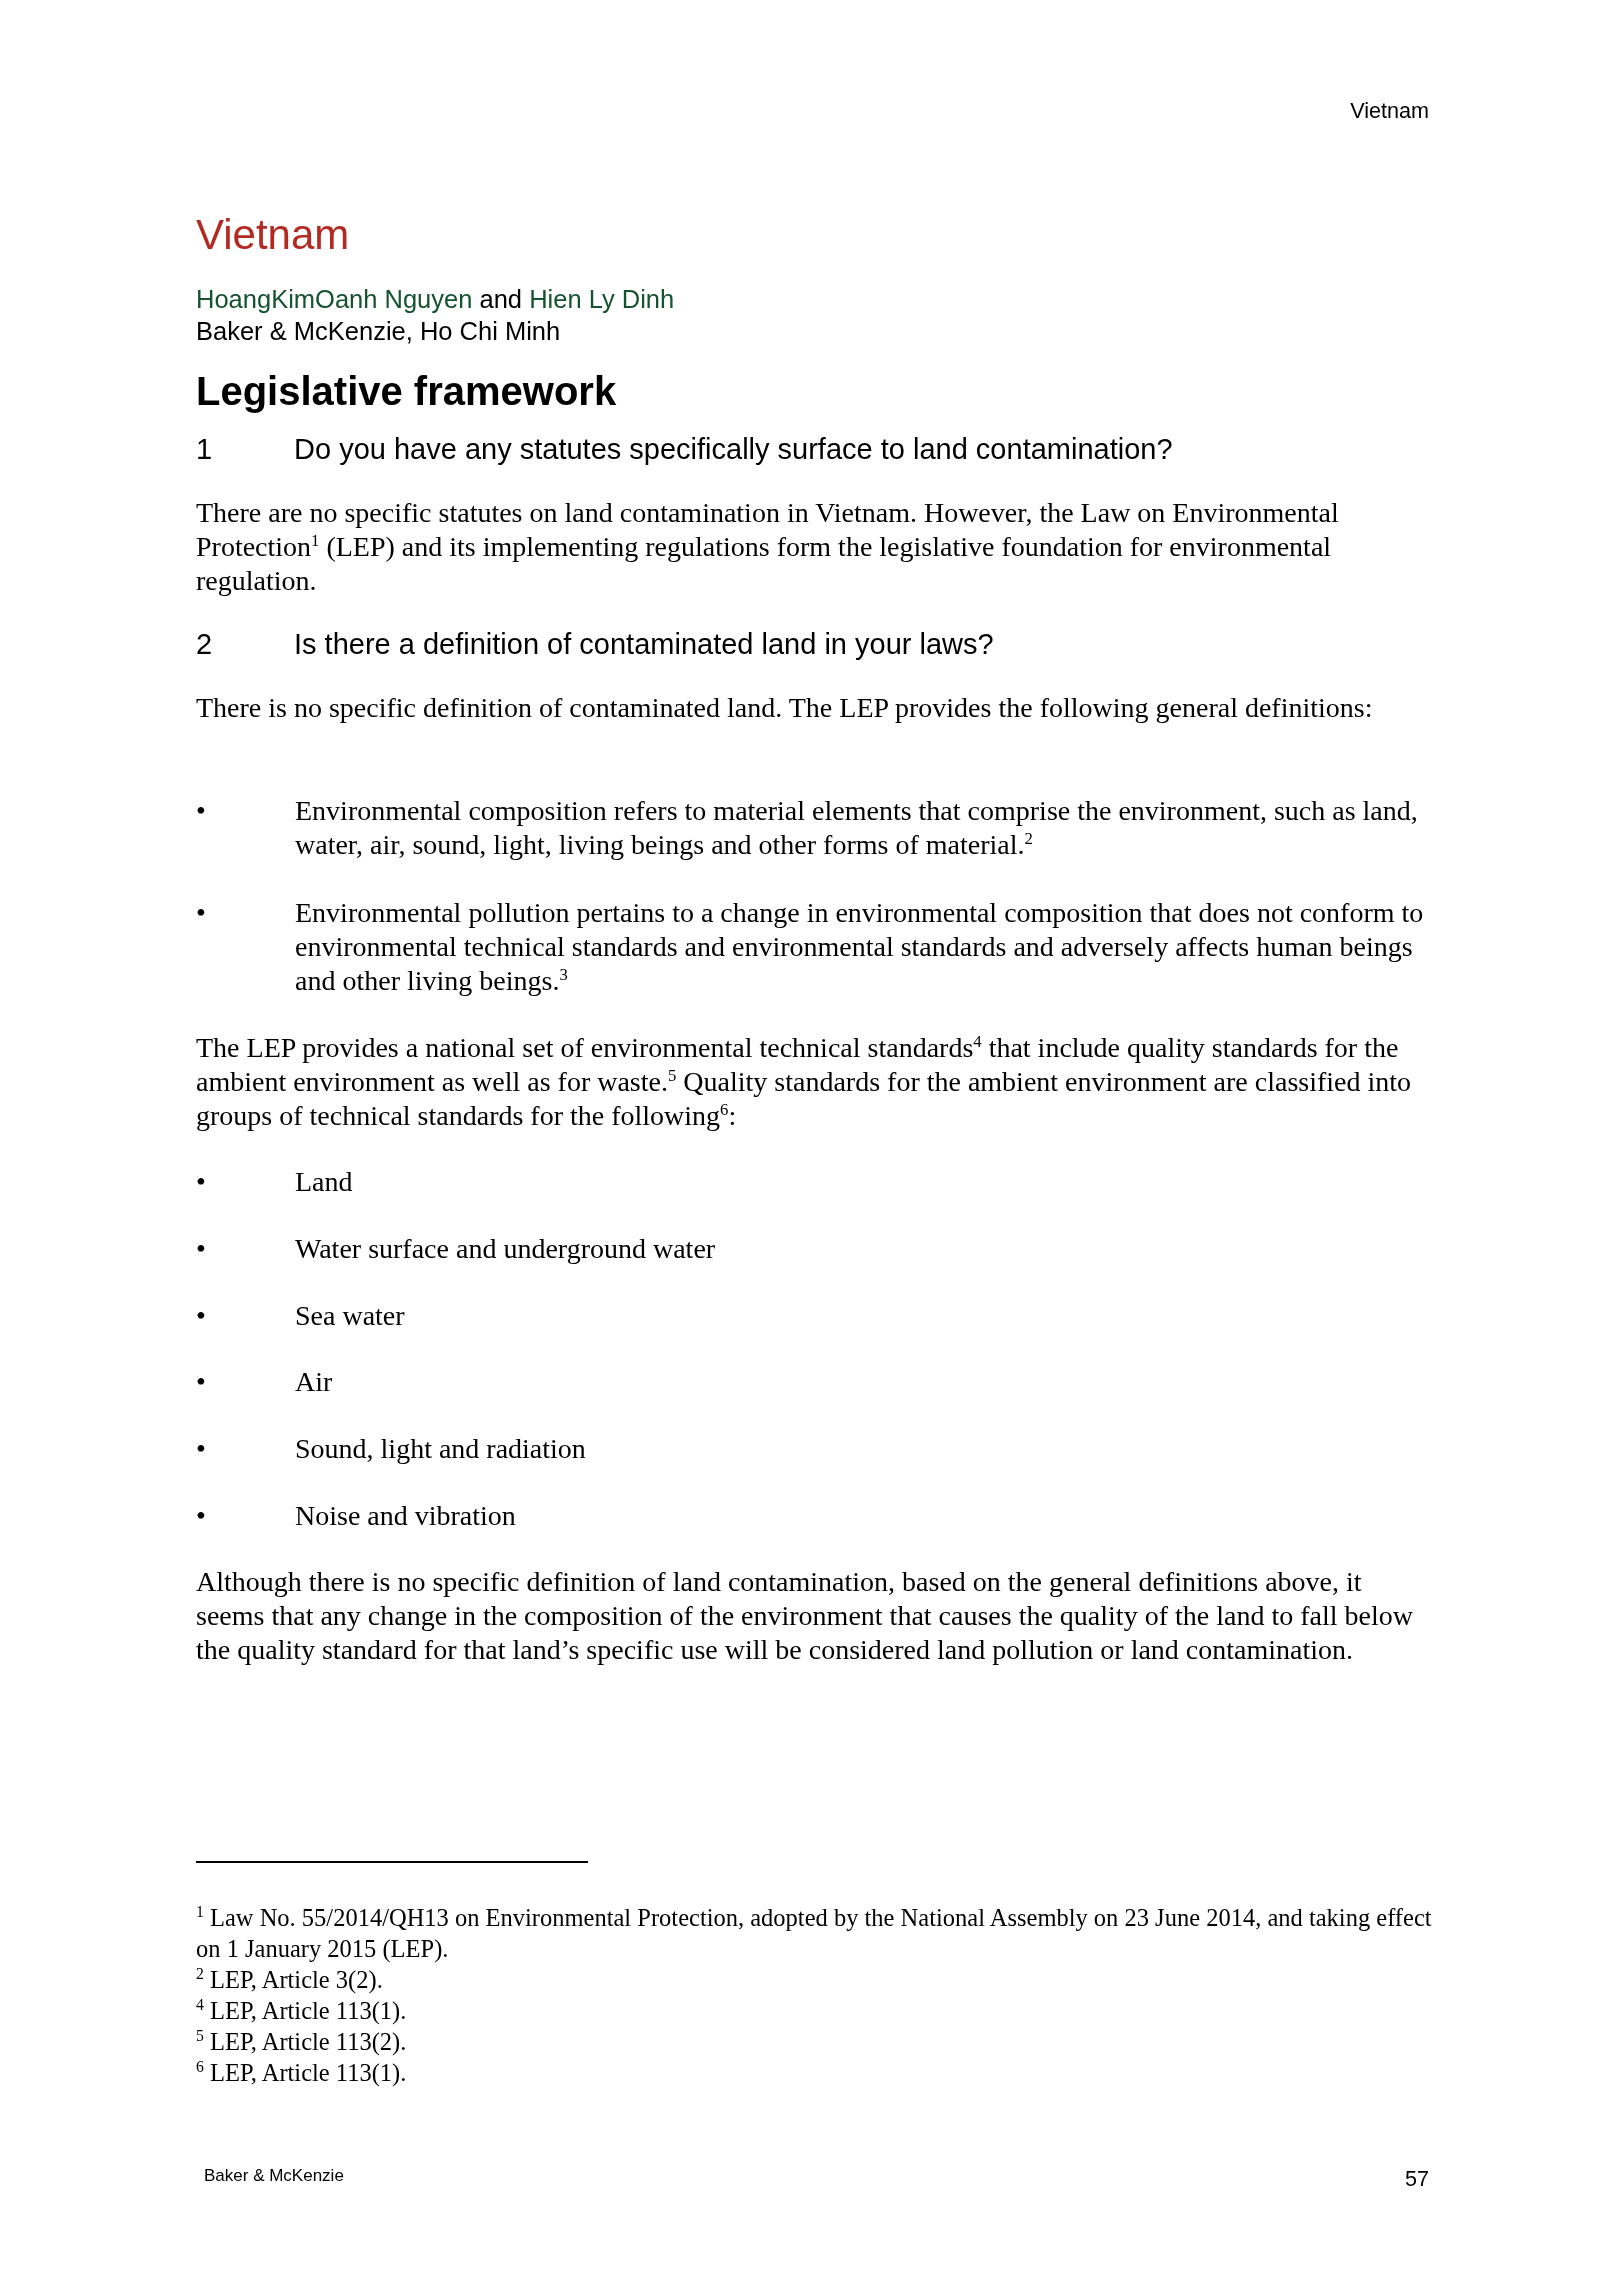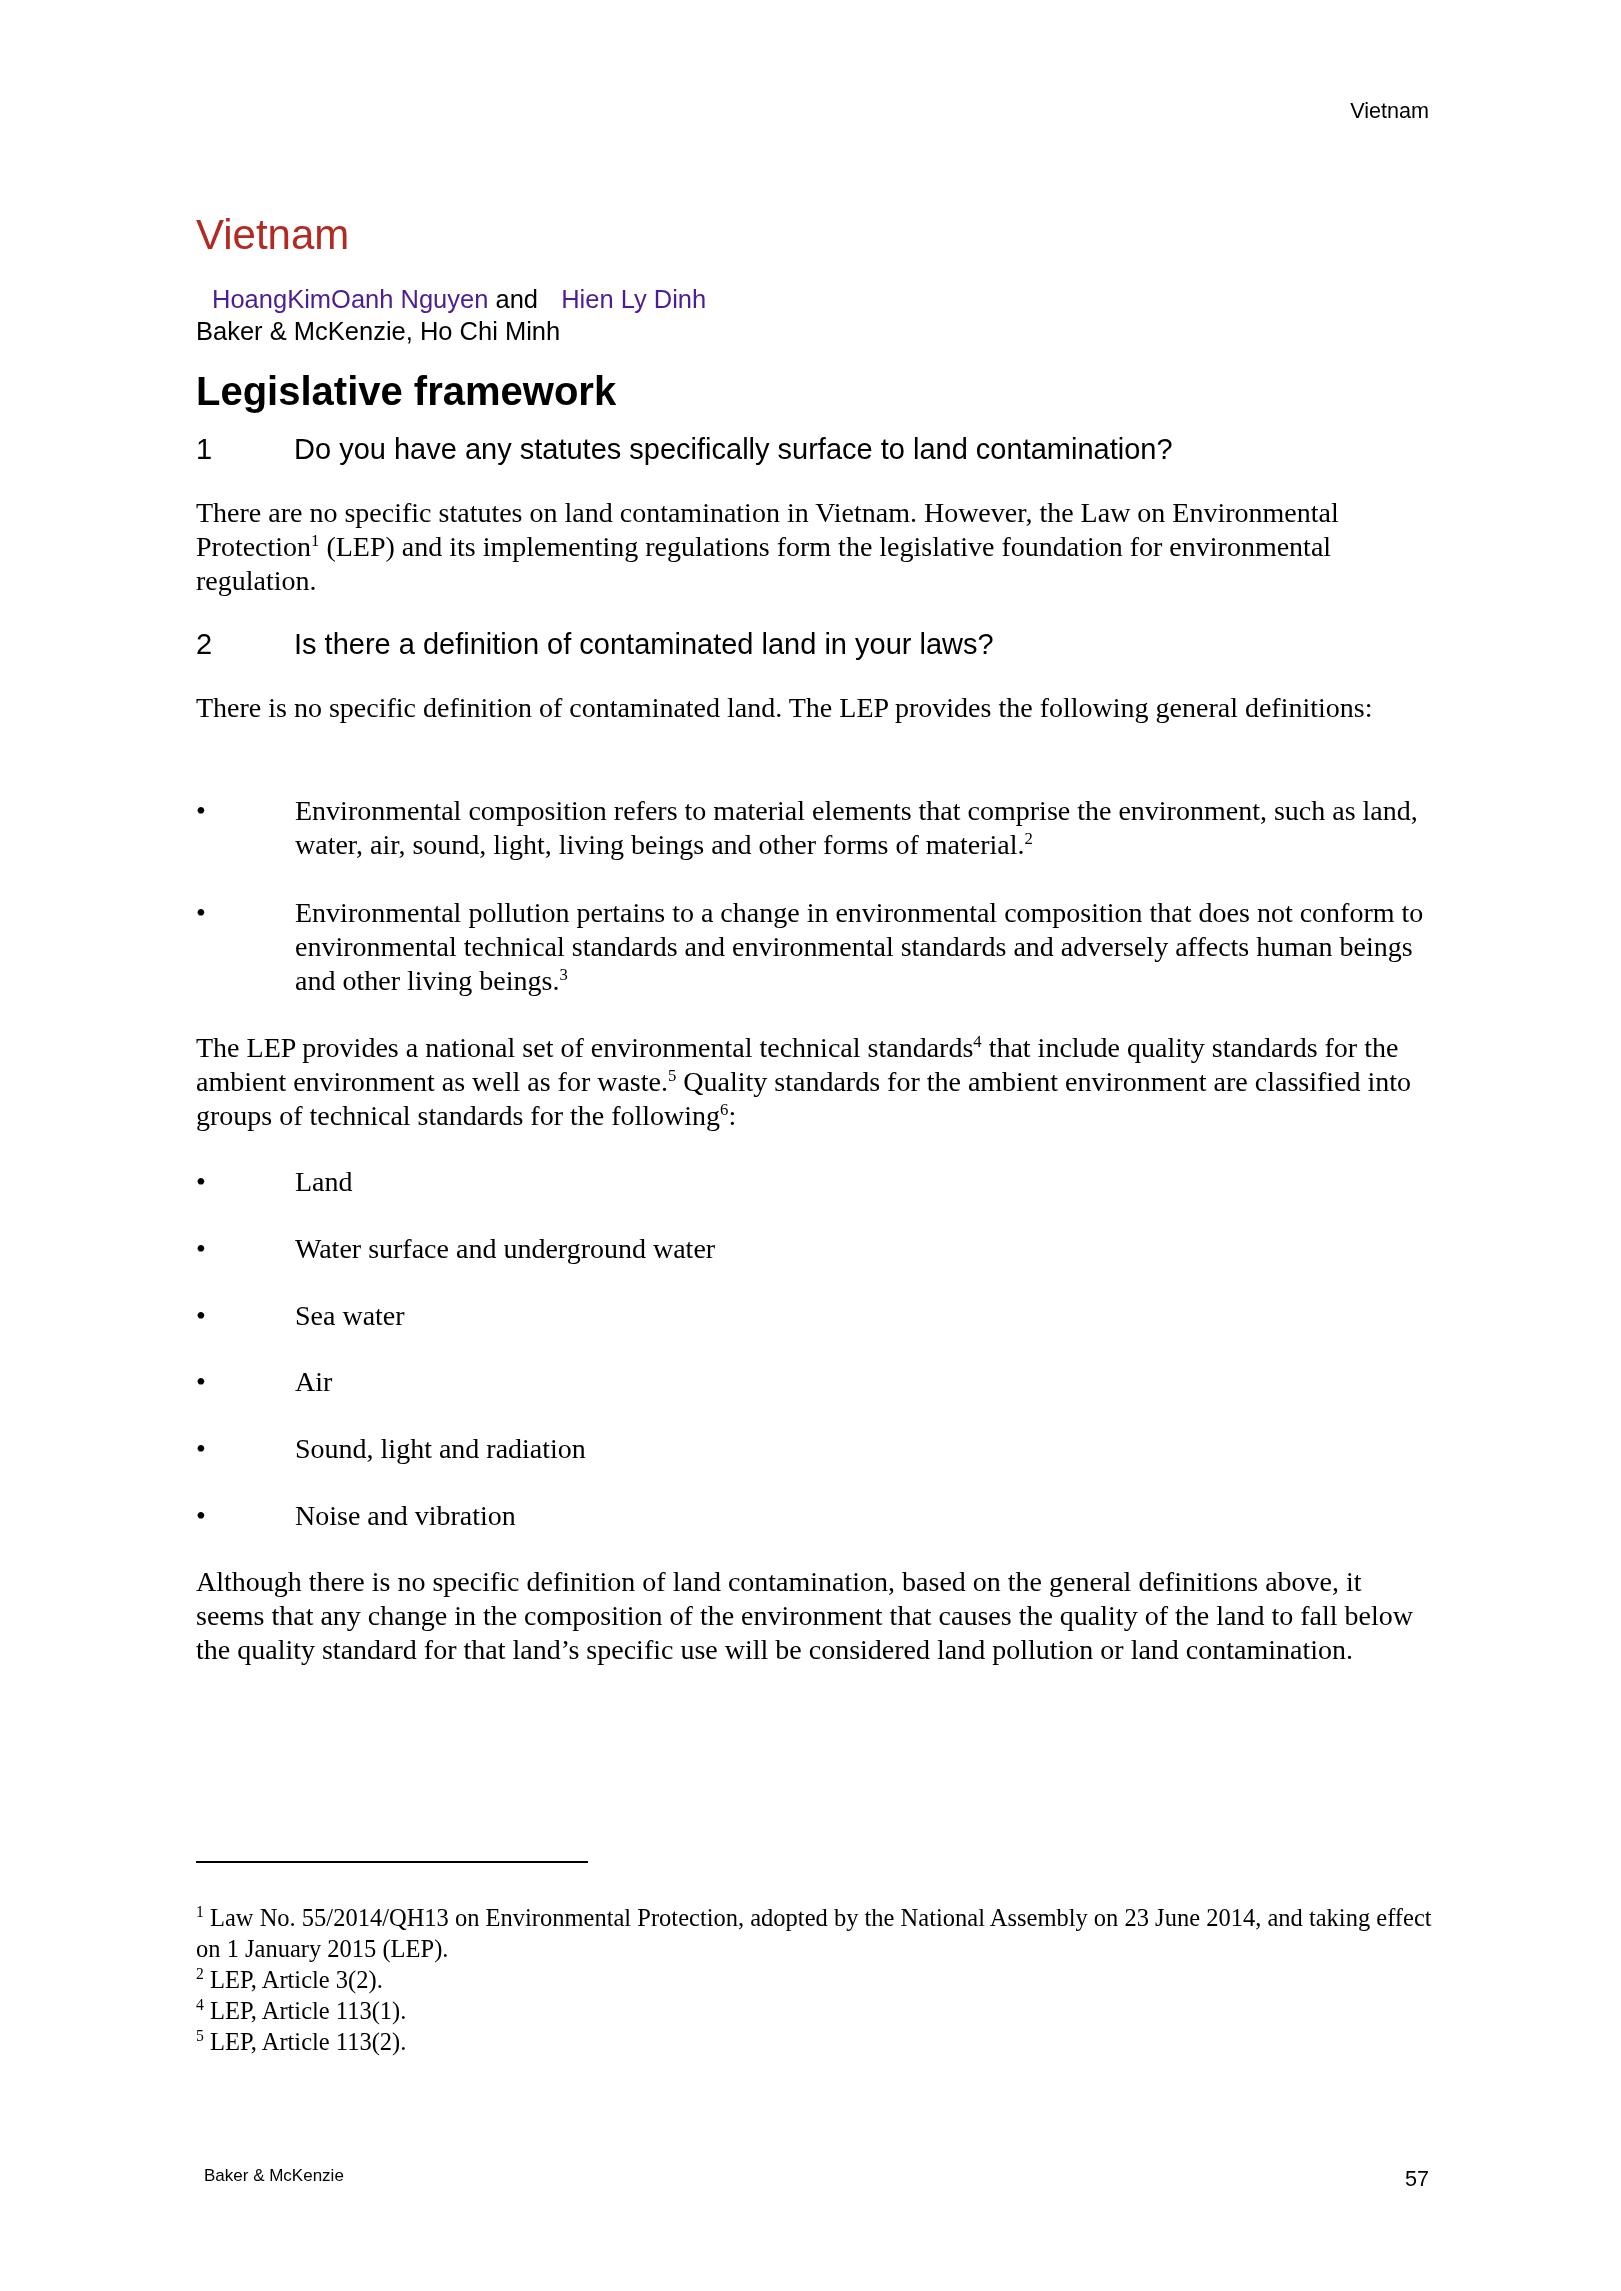--- a/index.html
+++ b/index.html
@@ -3,21 +3,21 @@
 <meta charset="utf-8">
 <style>
   html, body { margin:0; padding:0; background:#ffffff; }
   body { width:1621px; height:2292px; position:relative; overflow:hidden; color:#000; }
   .sans { font-family: "Liberation Sans", sans-serif; }
   .serif { font-family: "Liberation Serif", serif; }
   .abs { position:absolute; }
   #running-header { right:192px; top:98px; font-size:21.6px; }
   #doc-title { left:196px; top:210px; font-size:42px; color:#b22a22; line-height:1.2; }
   #authors { left:196px; top:284px; font-size:25.5px; line-height:31px; }
-  #authors .author { color:#4c1d95;margin-left:16px; }
+  #authors .author { color:#14532d; }
   #affiliation { left:196px; top:316px; font-size:25.5px; line-height:31px; }
   #section-heading { left:196px; top:369px; font-size:40px; font-weight:bold; }
   .q-heading { left:196px; font-size:29px; width:1235px; }
   .q-heading .num { display:inline-block; width:98px; }
   .para { left:196px; width:1237px; font-size:28px; line-height:34px; }
   .bullet { left:196px; width:1237px; font-size:28px; line-height:34px; display:flex; }
   .bullet .dot { width:99px; flex:none; }
   .bullet .txt { flex:1; }
   sup { font-size:16.7px; vertical-align:super; line-height:0; }
   #fn-rule { left:196px; top:1861px; width:392px; height:0; border-top:2px solid #000; }
@@ -91,17 +91,18 @@
 </div>
 
 <div class="abs serif para" style="top:1565px;">Although there is no specific definition of land contamination, based on the general definitions above, it seems that any change in the composition of the environment that causes the quality of the land to fall below the quality standard for that land’s specific use will be considered land pollution or land contamination.</div>
 
 <div class="abs" id="fn-rule"></div>
 <div class="abs serif" id="footnotes">
   <div><sup>1</sup><span> Law No. 55/2014/QH13 on Environmental Protection, adopted by the National Assembly on 23 June 2014, and taking effect on 1 January 2015 (LEP).</span></div>
   <div><sup>2</sup><span> LEP, Article 3(2).</span></div>
   <div><sup>4</sup><span> LEP, Article 113(1).</span></div>
   <div><sup>5</sup><span> LEP, Article 113(2).</span></div>
+  <div><sup>6</sup><span> LEP, Article 113(1).</span></div>
 </div>
 
 <div class="abs sans" id="footer-left">Baker &amp; McKenzie</div>
 <div class="abs sans" id="footer-right">57</div>
 
 
 </body></html>

